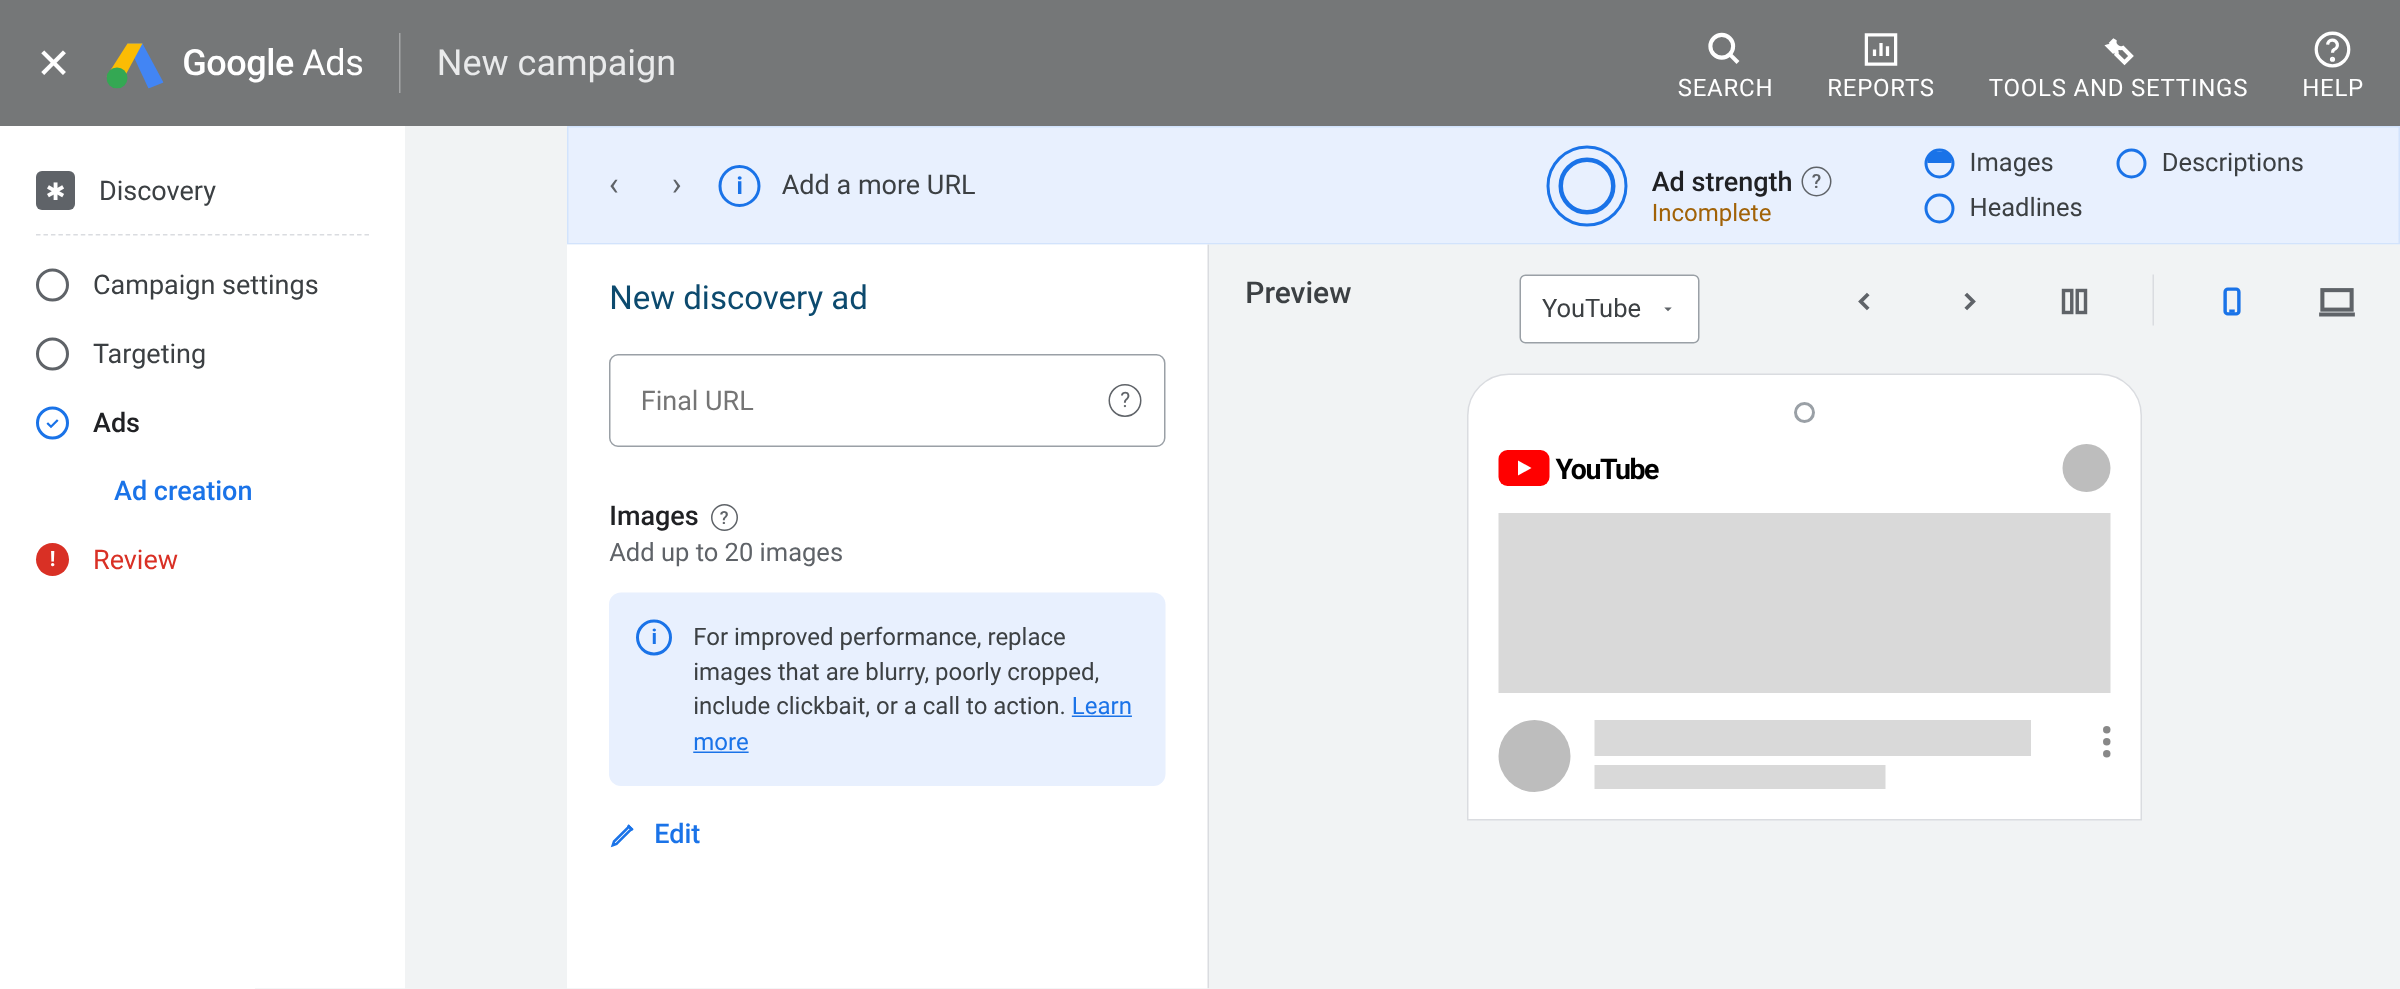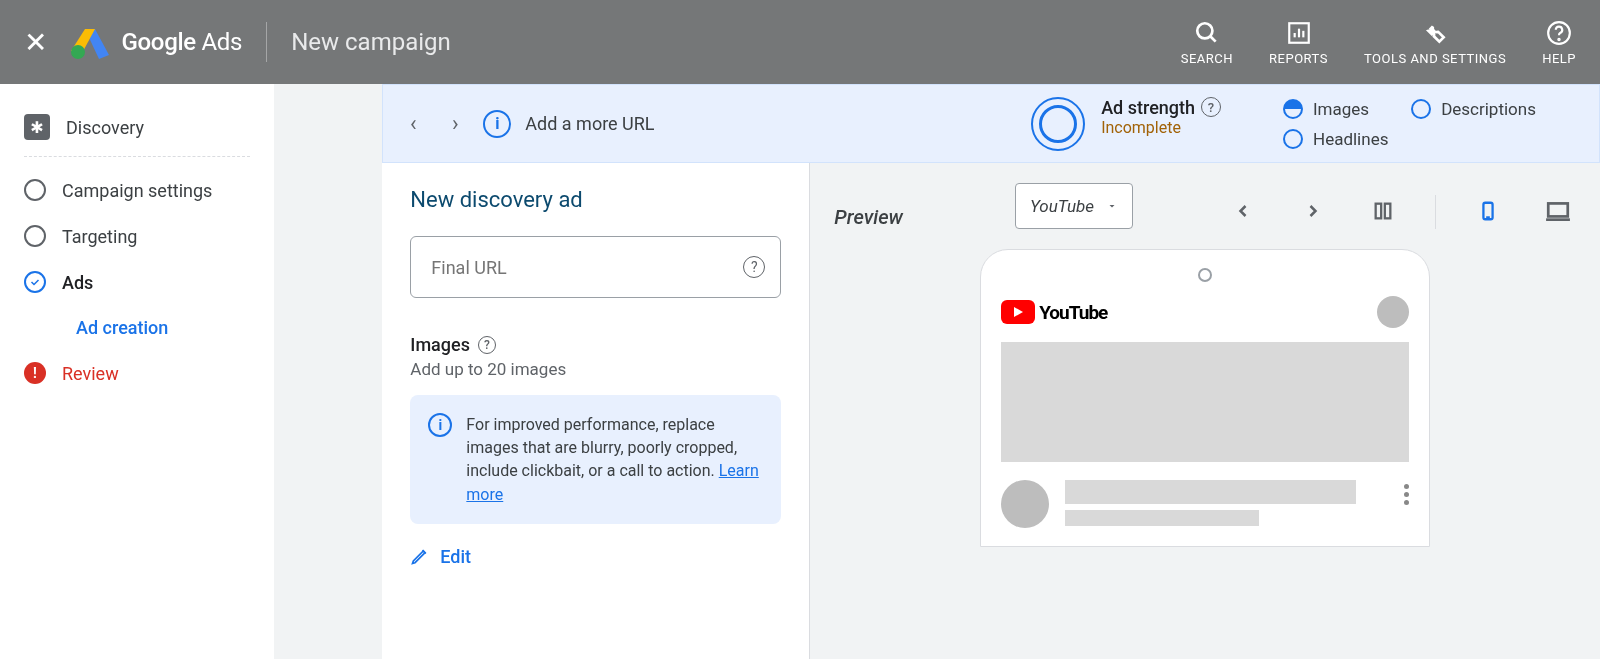--- a/index.html
+++ b/index.html
@@ -7,21 +7,21 @@
 
 .topbar { background: #757778; height: 84px; display: flex; align-items: center; padding: 0 24px; color: #fff; }
 .topbar .close { font-size: 28px; margin-right: 24px; cursor: pointer; }
 .topbar .logo-wrap { display: flex; align-items: center; gap: 12px; }
 .topbar .brand-text { font-size: 24px; font-weight: 400; letter-spacing: -0.3px; }
 .topbar .brand-text .g { font-weight: 500; }
 .topbar .vdiv { width: 1px; height: 40px; background: rgba(255,255,255,0.35); margin: 0 24px; }
 .topbar .title { font-size: 24px; font-weight: 400; color: #e9eaeb; flex: 1; }
 .topbar .tools { display: flex; gap: 36px; }
 .topbar .tool { display: flex; flex-direction: column; align-items: center; gap: 6px; cursor: pointer; }
-.topbar .tool .tlabel { font-size: 13px; letter-spacing: 0.5px; text-align: center; line-height: 13px; }
+.topbar .tool .tlabel { font-size: 16px; letter-spacing: 0.5px; text-align: center; line-height: 13px; }
 
 .layout { display: flex; height: calc(659px - 84px); }
 
 .sidebar { width: 318px; background: #fff; padding: 18px 24px; }
 .side-item { display: flex; align-items: center; gap: 16px; padding: 12px 0; cursor: pointer; font-size: 18px; color: #3c4043; }
 .side-item.active { font-weight: 500; color: #202124; }
 .side-item.sub { padding-left: 52px; color: #1a73e8; font-weight: 500; }
 .side-item.review { color: #d93025; }
 .side-divider { border-top: 1px dashed #dadce0; margin: 4px 0 10px 0; }
 .circle-ic { width: 22px; height: 22px; border: 2px solid #5f6368; border-radius: 50%; flex-shrink: 0; }
@@ -30,21 +30,21 @@
 .burst-ic { width: 26px; height: 26px; background: #5f6368; border-radius: 4px; display: flex; align-items: center; justify-content: center; color: #fff; font-size: 16px; flex-shrink: 0; }
 .err-ic { width: 22px; height: 22px; background: #d93025; border-radius: 50%; color: #fff; display: flex; align-items: center; justify-content: center; font-size: 14px; font-weight: bold; flex-shrink: 0; }
 
 .content { flex: 1; display: flex; flex-direction: column; padding-left: 108px; }
 
 .toprow { background: #e8f0fe; border: 1px solid #d2e3fc; height: 79px; display: flex; align-items: center; padding: 0 16px; gap: 14px; margin-bottom: 0; }
 .nav-arrow { width: 28px; height: 28px; display: flex; align-items: center; justify-content: center; color: #5f6368; cursor: pointer; font-size: 22px; }
 .info-ic { width: 28px; height: 28px; border: 2px solid #1a73e8; border-radius: 50%; color: #1a73e8; display: flex; align-items: center; justify-content: center; font-weight: bold; }
 .toprow .hint { font-size: 18px; color: #3c4043; }
 .toprow .spacer { flex: 1; }
-.ring-wrap { display: flex; align-items: flex-start; gap: 16px; }
+.ring-wrap { display: flex; align-items: flex-end; gap: 16px; }
 .ring { width: 54px; height: 54px; border: 2px solid #1a73e8; border-radius: 50%; display: flex; align-items: center; justify-content: center; }
 .ring-inner { width: 38px; height: 38px; border: 3px solid #1a73e8; border-radius: 50%; }
 .strength-lbl { font-size: 18px; color: #202124; font-weight: 500; display: flex; align-items: center; gap: 6px; }
 .strength-val { font-size: 16px; color: #a16207; }
 .chips { display: flex; flex-wrap: wrap; gap: 10px 42px; margin-left: 48px; width: 300px; }
 .chip { display: flex; align-items: center; gap: 10px; font-size: 17px; color: #3c4043; }
 .chip .cic { width: 20px; height: 20px; border: 2px solid #1a73e8; border-radius: 50%; }
 .chip .cic.half { background: linear-gradient(to bottom, #1a73e8 50%, transparent 50%); }
 
 .panels { display: flex; flex: 1; }
@@ -60,21 +60,21 @@
 .sec-head .help { width: 18px; height: 18px; border: 1.5px solid #5f6368; border-radius: 50%; display: flex; align-items: center; justify-content: center; font-size: 12px; color: #5f6368; }
 .sec-sub { font-size: 17px; color: #5f6368; margin: 4px 0 16px 0; }
 
 .infobox { background: #e8f0fe; border-radius: 8px; padding: 18px; display: flex; gap: 14px; margin-bottom: 22px; }
 .infobox .info-ic2 { width: 24px; height: 24px; border: 2px solid #1a73e8; border-radius: 50%; color: #1a73e8; display: flex; align-items: center; justify-content: center; font-weight: bold; flex-shrink: 0; font-size: 14px; }
 .infobox .txt { font-size: 16px; color: #3c4043; line-height: 1.45; }
 .infobox .txt a { color: #1a73e8; text-decoration: underline; }
 
 .edit-link { display: flex; align-items: center; gap: 10px; color: #1a73e8; font-size: 18px; font-weight: 500; cursor: pointer; }
 
-.preview-bar { display: flex; align-items: flex-end; gap: 34px; margin-bottom: 20px; font-style: italic; }
+.preview-bar { display: flex; align-items: flex-start; gap: 34px; margin-bottom: 20px; }
 .preview-bar .ptitle { font-size: 20px; color: #3c4043; font-weight: 500; }
 .preview-bar .spacer2 { flex: 0 0 44px; }
 .dropdown { border: 1px solid #9aa0a6; border-radius: 4px; padding: 12px 14px; display: flex; align-items: center; gap: 12px; font-size: 17px; color: #3c4043; cursor: pointer; background: #fff; }
 .iconbtn { width: 36px; height: 36px; display: flex; align-items: center; justify-content: center; color: #5f6368; cursor: pointer; }
 .iconbtn.active { color: #1a73e8; }
 .vsep { width: 1px; height: 34px; background: #dadce0; }
 
 .preview-title { text-align: center; font-size: 18px; color: #3c4043; margin-bottom: 12px; }
 .phone { width: 450px; margin: 0 auto; background: #fff; border-radius: 28px 28px 0 0; border: 1px solid #dadce0; padding: 18px 20px; }
 .phone .notch { width: 14px; height: 14px; border: 2px solid #9aa0a6; border-radius: 50%; margin: 0 auto 14px auto; }

